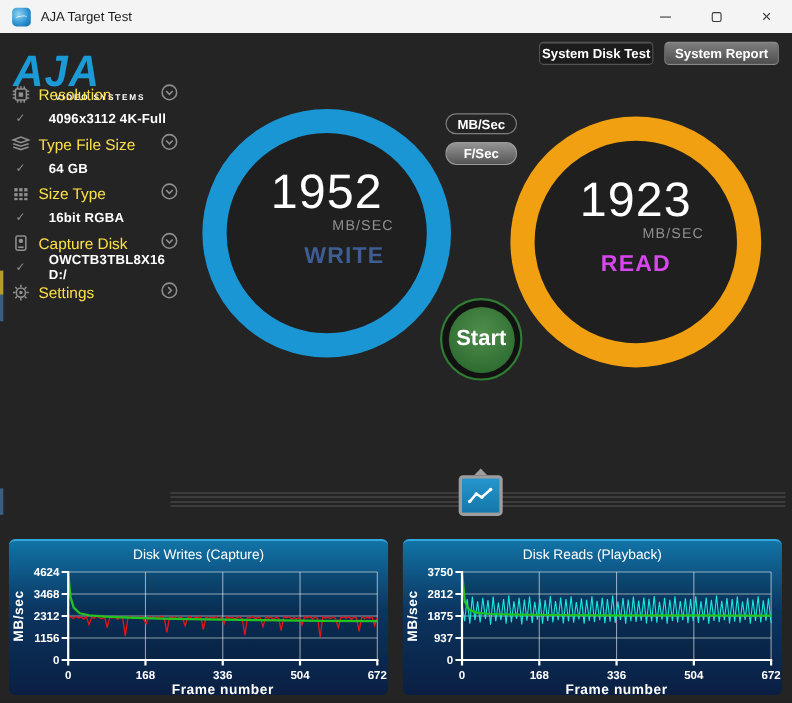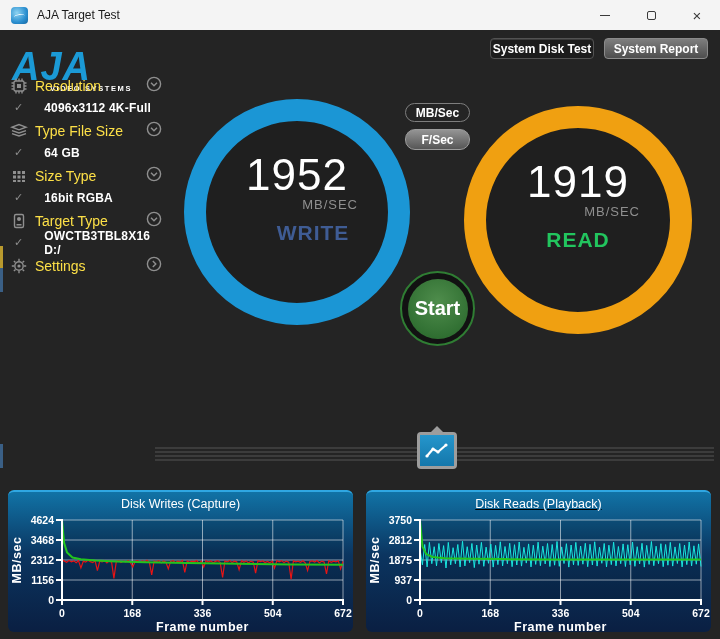--- a/index.html
+++ b/index.html
@@ -89,21 +89,21 @@
                   border-left:6px solid transparent; border-right:6px solid transparent;
                   border-bottom:6px solid #9d9d9d; }
   .chart-toggle .screen { width:100%; height:100%;
                   background:linear-gradient(#2596cc,#1477ab); display:flex;
                   align-items:center; justify-content:center; }
 
   
   .panel { position:absolute; top:460px; width:345px; height:142px; border-radius:6px;
            background:linear-gradient(#1173a6, #0b3560 45%, #0a1f42);
            border-top:2px solid #2fa7e2; overflow:hidden; }
-  .panel.left { left:8px; } .panel.right { left:366px;text-decoration:underline; }
+  .panel.left { left:8px; } .panel.right { left:366px; }
   .chart-title { text-align:center; color:#fff; font-size:12.5px; padding-top:5px; height:22px; }
   .chart-svg { display:block; }
   .tick { fill:#fff; font:700 10.5px "Liberation Sans", sans-serif; }
   .axis-label { fill:#fff; font:700 12.5px "Liberation Sans", sans-serif; letter-spacing:0.5px; }
 
   svg .sicon { stroke:#8f8f8f; fill:none; stroke-width:1.4; }
   svg .sfill { fill:#8f8f8f; stroke:none; }
 </style>
 </head>
 <body>
@@ -212,21 +212,21 @@
       </div>
 
       <div class="side-header">
         <span class="icon">
           <svg width="18" height="18" viewBox="0 0 18 18">
               <rect class="sicon" x="4.5" y="2.5" width="9" height="13" rx="1.5"></rect>
               <circle class="sfill" cx="9" cy="7" r="2"></circle>
               <rect class="sfill" x="6.5" y="12" width="5" height="1.5"></rect>
             </svg>
         </span>
-        <span class="lbl">Target Type</span>
+        <span class="lbl">Capture Disk</span>
         <span class="chev">
           <svg width="16" height="16" viewBox="0 0 16 16">
               <circle class="sicon" cx="8" cy="8" r="6.6"></circle>
               <path class="sicon" d="M5 6.8l3 3 3-3"></path>
             </svg>
         </span>
       </div>
       <div class="side-value">
         <span class="check">✓</span>
         <span class="val">OWCTB3TBL8X16 D:/</span>
@@ -252,23 +252,23 @@
       </div>
     </div>
 
     <div class="gauge write" style="border-color: rgb(27, 150, 213);">
       <div class="gauge-value">1952</div>
       <div class="gauge-unit">MB/SEC</div>
       <div class="gauge-label" style="color: rgb(63, 92, 148); margin-left: 32px;">WRITE</div>
     </div>
 
     <div class="gauge read" style="border-color: rgb(240, 160, 17);">
-      <div class="gauge-value">1919</div>
+      <div class="gauge-value">1923</div>
       <div class="gauge-unit">MB/SEC</div>
-      <div class="gauge-label" style="color: #22c55e;">READ</div>
+      <div class="gauge-label" style="color: #d946ef;">READ</div>
     </div>
 
     <div class="unit-btn mb">MB/Sec</div>
     <div class="unit-btn f">F/Sec</div>
 
     <div class="start-outer">
       <div class="start-inner">
         <span>Start</span>
       </div>
     </div>

